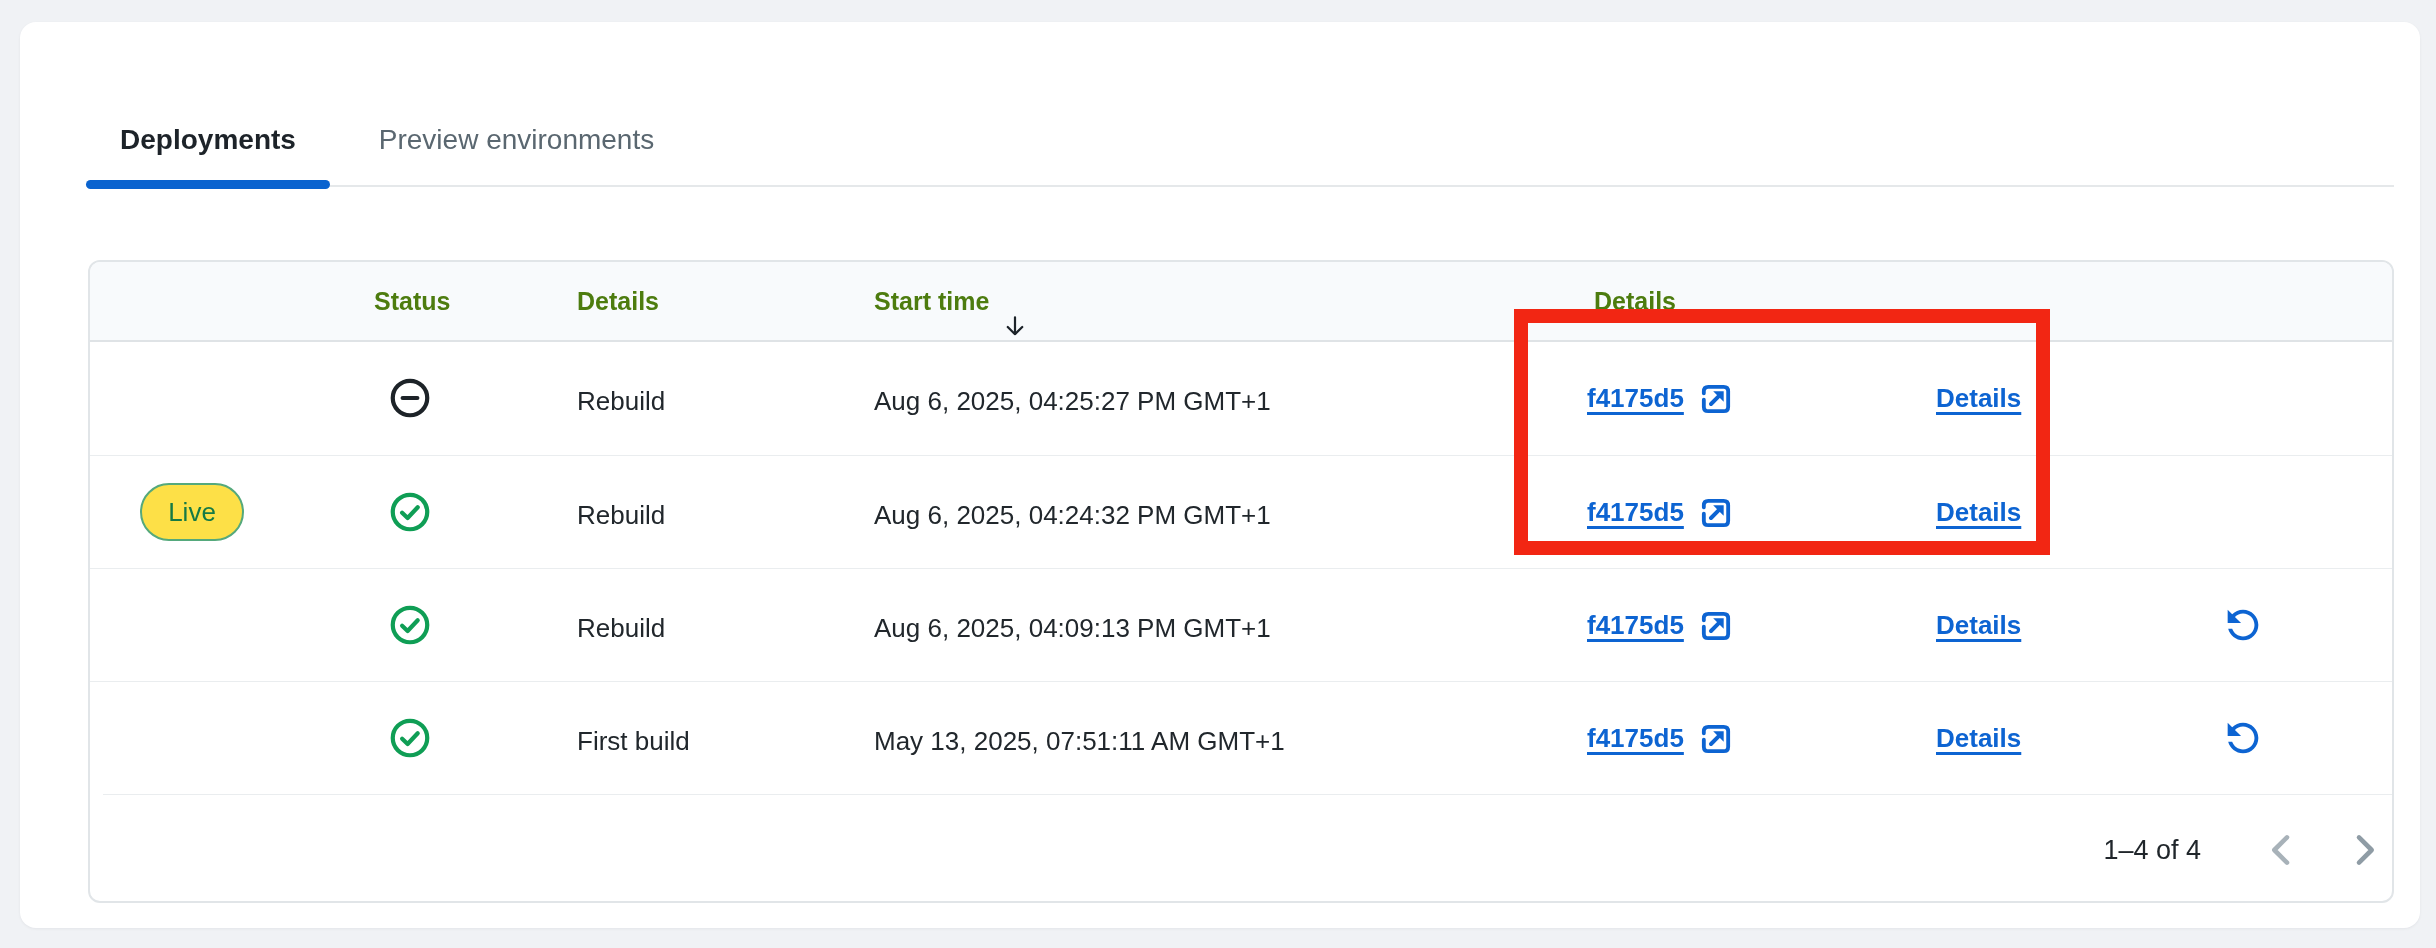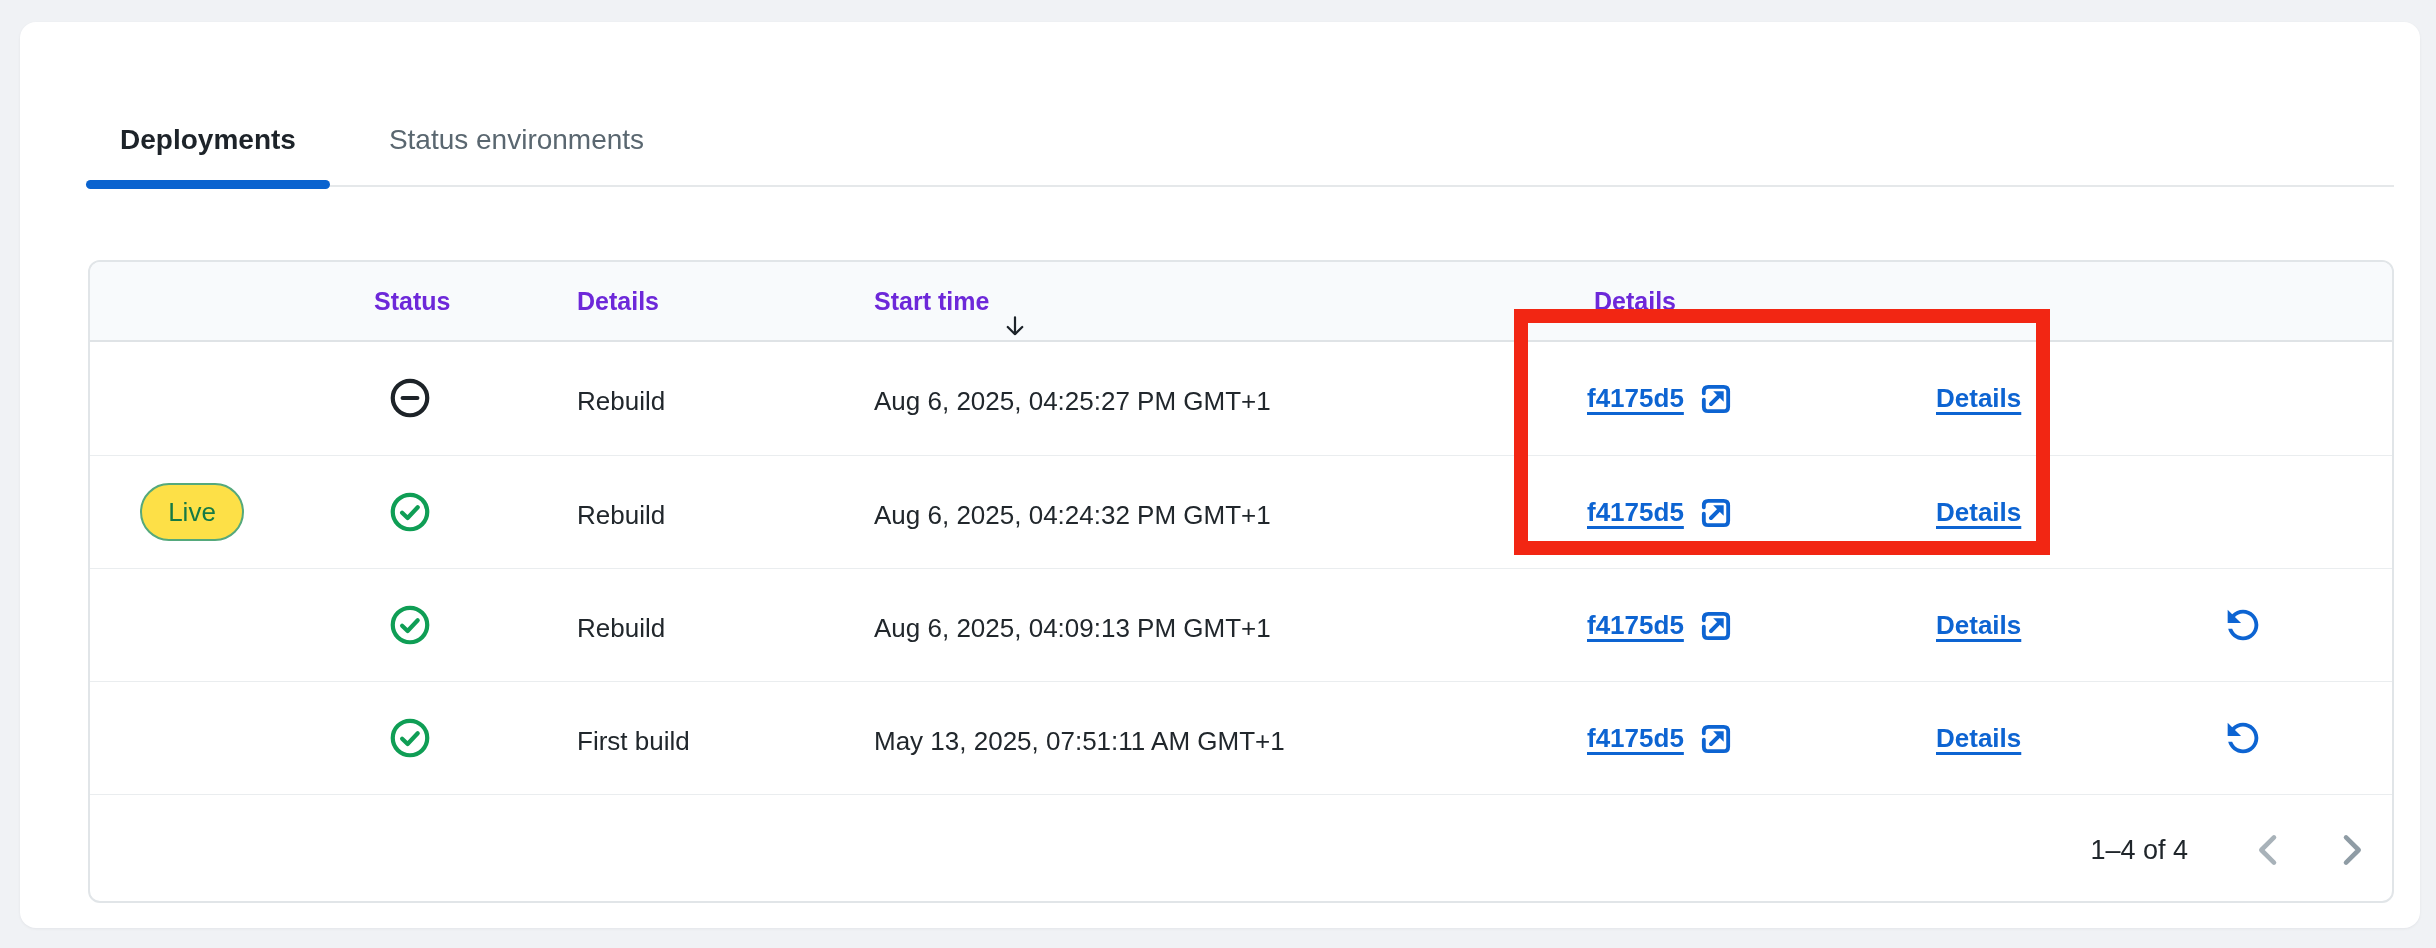--- a/index.html
+++ b/index.html
@@ -43,21 +43,21 @@
     background: #ffffff;
     border: 2px solid #e1e5e8; border-radius: 12px;
     box-sizing: border-box; overflow: hidden;
   }
   .thead {
     position: absolute; left: 0; top: 0; width: 100%; height: 80px;
     background: #f8fafc; border-bottom: 2px solid #dfe3e6; box-sizing: border-box;
   }
   .th {
     position: absolute; top: 0; height: 78px; line-height: 78px;
-    font-size: 25px; font-weight: 700; color: #6d28d9; white-space: nowrap;
+    font-size: 25px; font-weight: 700; color: #4d7c0f; white-space: nowrap;
   }
   .th-status  { left: 284px; }
   .th-trigger { left: 487px; }
   .th-start   { left: 784px; display: flex; align-items: flex-end; gap: 12px; cursor: pointer; }
   .th-commit  { left: 1504px; }
 
   .row {
     position: absolute; left: 0; width: 100%; height: 113px;
     border-top: 1px solid #eaedef; box-sizing: border-box;
   }
@@ -96,21 +96,21 @@
     position: absolute; left: 1846px; top: 0; height: 113px;
     display: flex; align-items: center;
   }
   .retry-btn {
     position: absolute; left: 2130px; top: 33px; width: 46px; height: 46px;
     background: none; border: none; padding: 0; cursor: pointer;
   }
   .retry-btn svg { width: 46px; height: 46px; display: block; }
 
   .tfoot {
-    position: absolute; left: 0; top: 532px; width: 100%; height: 111px;
+    position: absolute; left: 13px; top: 532px; width: 100%; height: 111px;
     border-top: 1px solid #eaedef; box-sizing: border-box;
   }
   .page-range {
     position: absolute; right: 204px; top: 0; height: 110px; line-height: 110px;
     font-size: 27px; color: #20262b; white-space: nowrap;
   }
   .pager-btn {
     position: absolute; top: 32px; width: 46px; height: 46px;
     background: none; border: none; padding: 0; cursor: pointer;
   }
@@ -126,21 +126,21 @@
     z-index: 50; pointer-events: none;
   }
 </style>
 </head>
 <body>
 
 <div class="stage">
   <div class="card">
 
     <div class="tab tab-active">Deployments</div>
-    <div class="tab tab-inactive">Status environments</div>
+    <div class="tab tab-inactive">Preview environments</div>
     <div class="tabs-divider"></div>
     <div class="tab-underline"></div>
 
     <div class="table-card">
 
       <div class="thead">
         <div class="th th-status">Status</div>
         <div class="th th-trigger">Details</div>
         <div class="th th-start">
           <span>Start time</span>

